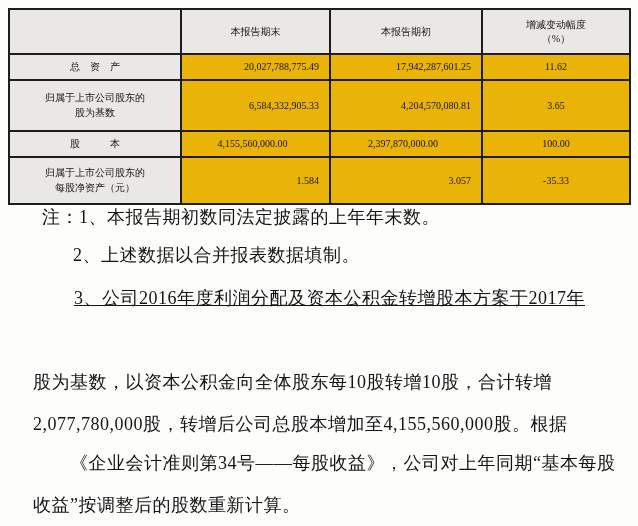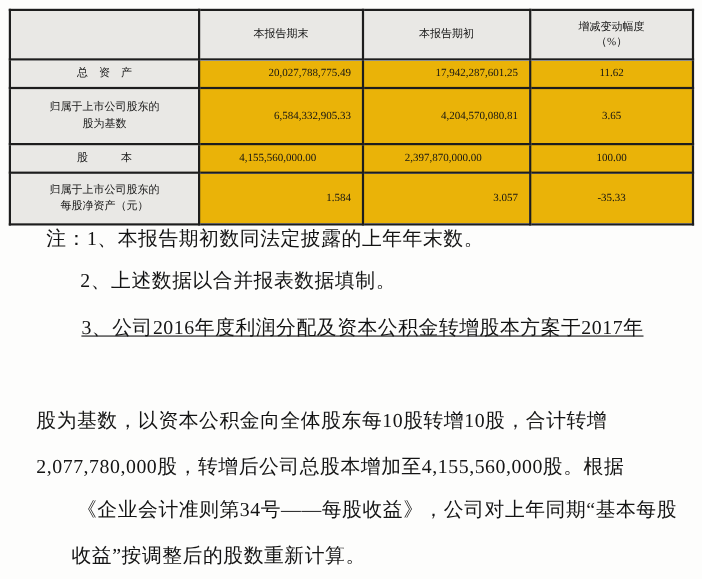--- a/index.html
+++ b/index.html
@@ -58,21 +58,21 @@
     letter-spacing: 0.5px;
     white-space: nowrap;
   }
   .nl1 { left: 42px; top: 206px; }
   .nl2 { left: 73px; top: 244px; }
   .nl3 { left: 74px; top: 287px; text-decoration: underline; }
   .nl4 { left: 33px; top: 329px; }
   .nl5 { left: 33px; top: 371px; }
   .nl6 { left: 33px; top: 413px; }
   .nl7 { left: 36px; top: 452px; margin-left: 34px; }
-  .nl8 { left: 33px; top: 494px; margin-left: 32px; }
+  .nl8 { left: 33px; top: 494px; }
 </style>
 </head>
 <body>
 
 <div id="page">
 
   <table class="fin">
     <colgroup>
       <col style="width:172px">
       <col style="width:149px">

